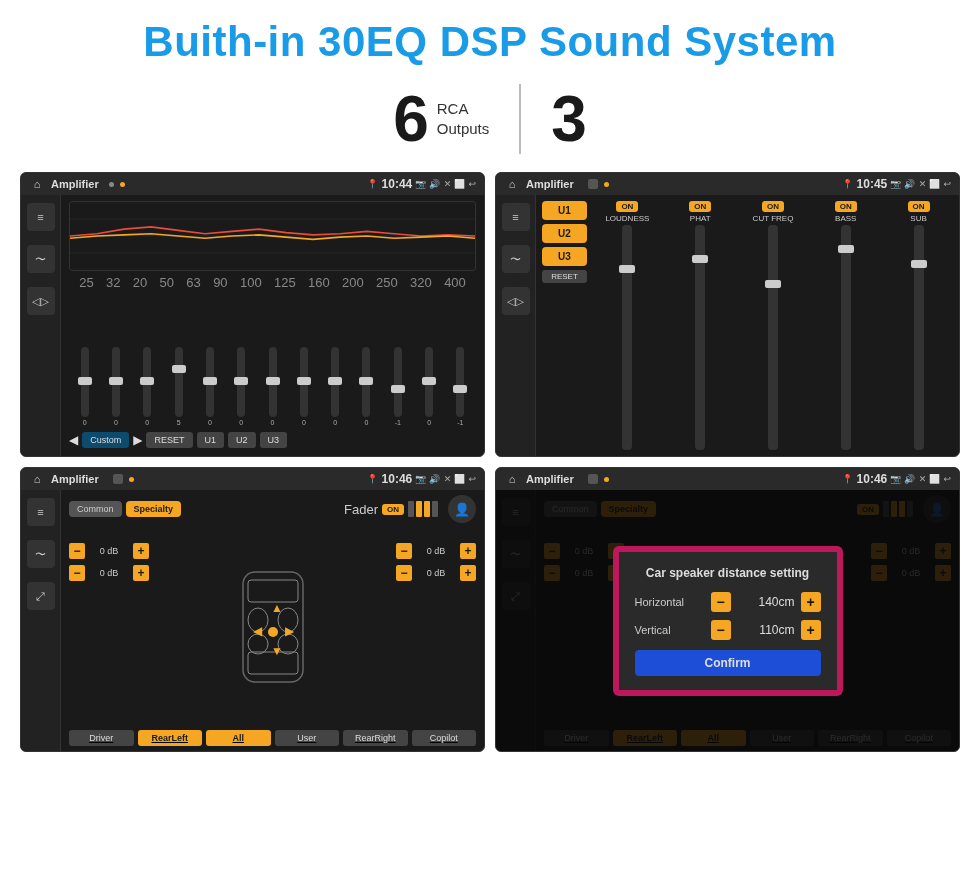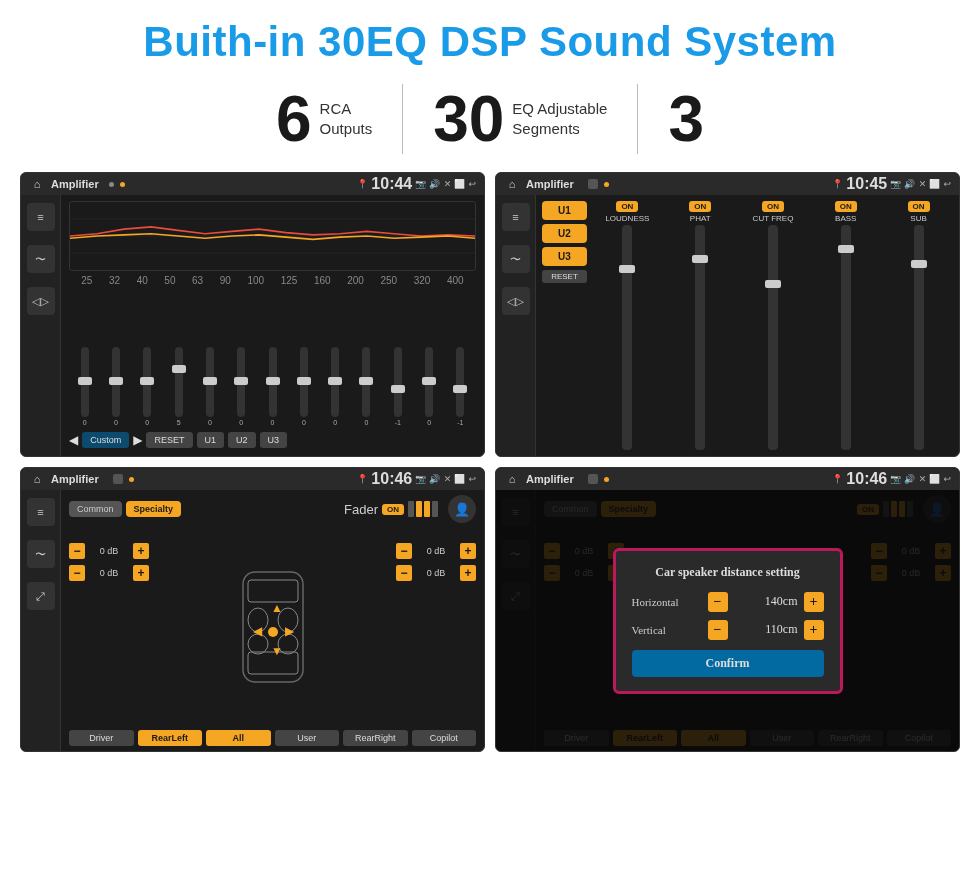--- a/index.html
+++ b/index.html
@@ -115,21 +115,21 @@
       align-items: center;
       margin-left: auto;
     }
 
     .topbar-icon {
       font-size: 9px;
       color: #aaa;
     }
 
     .topbar-time {
-      font-size: 16px;
+      font-size: 12px;
       color: #ddd;
       font-weight: bold;
     }
 
     
     .screen-content {
       display: flex;
       height: calc(100% - 22px);
     }
 
@@ -179,21 +179,21 @@
       height: 100%;
     }
 
     .eq-freq-labels {
       display: flex;
       justify-content: space-around;
       padding: 0 4px;
     }
 
     .eq-freq-label {
-      font-size: 10px;
+      font-size: 13px;
       color: #888;
       text-align: center;
     }
 
     .eq-sliders-row {
       display: flex;
       gap: 4px;
       align-items: flex-end;
       flex: 1;
       padding: 4px 2px 0;
@@ -466,20 +466,21 @@
       display: flex;
       flex-direction: column;
       gap: 6px;
       width: 80px;
     }
 
     .bottom-btn-row {
       display: flex;
       gap: 4px;
       flex-wrap: wrap;
+      text-decoration: underline;
     }
 
     .bottom-btn {
       background: #444;
       border-radius: 3px;
       padding: 3px 8px;
       font-size: 9px;
       color: #ddd;
       flex: 1;
       text-align: center;
@@ -500,22 +501,21 @@
       display: flex;
       align-items: center;
       justify-content: center;
     }
 
     .dialog-box {
       background: #2a2a2a;
       border-radius: 6px;
       padding: 14px 16px;
       width: 230px;
-      border: 3px solid #be185d;
-      font-family: Liberation Serif, serif;
+      border: 6px solid #be185d;
     }
 
     .dialog-title {
       font-size: 12px;
       color: #ddd;
       text-align: center;
       margin-bottom: 12px;
       font-weight: bold;
     }
 
@@ -546,21 +546,21 @@
     }
 
     .dialog-value {
       font-size: 12px;
       color: #ddd;
       flex: 1;
       text-align: right;
     }
 
     .dialog-confirm-btn {
-      background: #0369a1;
+      background: #1d4ed8;
       border-radius: 4px;
       padding: 6px 0;
       text-align: center;
       font-size: 12px;
       color: #ddd;
       margin-top: 10px;
       width: 100%;
       font-weight: bold;
     }
 
@@ -586,24 +586,20 @@
 <div class="page-wrapper">
 
   <div class="main-title">Buith-in 30EQ DSP Sound System</div>
 
   <div class="features-row">
     <div class="feature-item">
       <span class="feature-number">6</span>
       <span class="feature-text">RCA<br>Outputs</span>
     </div>
     <div class="divider-vertical"></div>
-    <div class="feature-item">
-      <span class="feature-number">30</span>
-      <span class="feature-text">EQ Adjustable<br>Segments</span>
-    </div>
     <div class="divider-vertical"></div>
     <div class="feature-item">
       <span class="feature-number">3</span>
     </div>
   </div>
 
   <div class="screens-grid">
 
     <div class="screen-card">
       <div class="screen-topbar">
@@ -636,21 +632,21 @@
               <line x1="0" y1="45" x2="300" y2="45" stroke="#2a2a2a" stroke-width="0.5"></line>
 
               <polyline points="0,30 20,28 40,24 60,22 80,25 100,28 120,26 140,24 160,27 180,29 200,28 220,26 240,28 260,30 280,29 300,30" fill="none" stroke="#e74c3c" stroke-width="1.5"></polyline>
 
               <polyline points="0,32 20,30 40,29 60,28 80,30 100,32 120,30 140,29 160,31 180,33 200,31 220,30 240,32 260,31 280,30 300,32" fill="none" stroke="#f5a623" stroke-width="1.5"></polyline>
             </svg>
           </div>
           <div class="eq-freq-labels">
             <span class="eq-freq-label">25</span>
             <span class="eq-freq-label">32</span>
-            <span class="eq-freq-label">40</span>
+            <span class="eq-freq-label">20</span>
             <span class="eq-freq-label">50</span>
             <span class="eq-freq-label">63</span>
             <span class="eq-freq-label">90</span>
             <span class="eq-freq-label">100</span>
             <span class="eq-freq-label">125</span>
             <span class="eq-freq-label">160</span>
             <span class="eq-freq-label">200</span>
             <span class="eq-freq-label">250</span>
             <span class="eq-freq-label">320</span>
             <span class="eq-freq-label">400</span>

